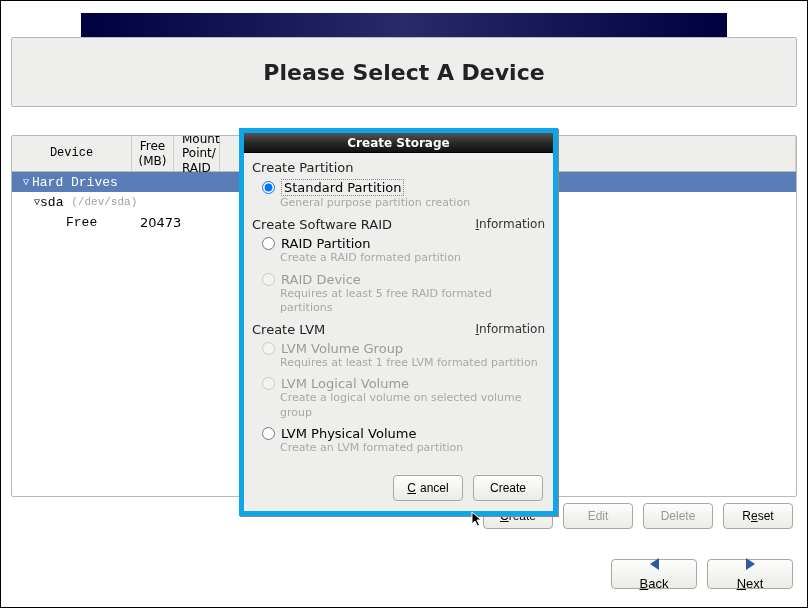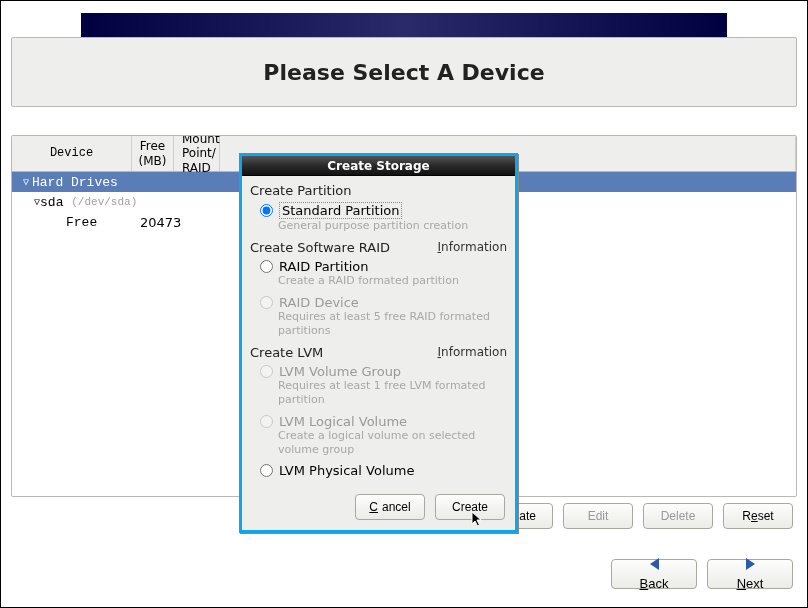--- a/index.html
+++ b/index.html
@@ -131,24 +131,24 @@
 .arrow-right {
   border-top: 6px solid transparent;
   border-bottom: 6px solid transparent;
   border-left: 9px solid #2a5aa8;
 }
 .u { text-decoration: underline; }
 
 
 .dialog {
   position: absolute;
-  top: 152px; left: 238px;
-  width: 279px;
+  top: 127px; left: 238px;
+  width: 319px;
   background: #eeeeec;
-  border: 3px solid #0ea5e9;
+  border: 5px solid #0ea5e9;
   box-shadow: 1px 1px 0 #888;
 }
 .dialog-title {
   height: 20px;
   background: linear-gradient(to bottom, #555 0%, #2a2a2a 50%, #111 100%);
   color: #fff;
   font-weight: bold;
   font-size: 12px;
   text-align: center;
   line-height: 20px;
@@ -304,20 +304,21 @@
     <div class="radio-desc">Requires at least 1 free LVM formated partition</div>
     <div class="radio-row disabled">
       <input type="radio" name="cs" disabled="" style="">
       <span class="radio-label">LVM Logical Volume</span>
     </div>
     <div class="radio-desc">Create a logical volume on selected volume group</div>
     <div class="radio-row">
       <input type="radio" name="cs" style="">
       <span class="radio-label">LVM Physical Volume</span>
     </div>
+    <div class="radio-desc">Create an LVM formated partition</div>
   </div>
 
   <div class="dialog-buttons">
     <button class="btn"><span class="u">C</span>ancel</button>
     <button class="btn">Create</button>
   </div>
 </div>
 
 <svg class="cursor" viewBox="0 0 14 18">
   <path d="M1 1 L1 13 L4 10 L6.5 15 L8.5 14 L6 9 L10 9 Z" fill="#000" stroke="#fff" stroke-width="1"></path>

